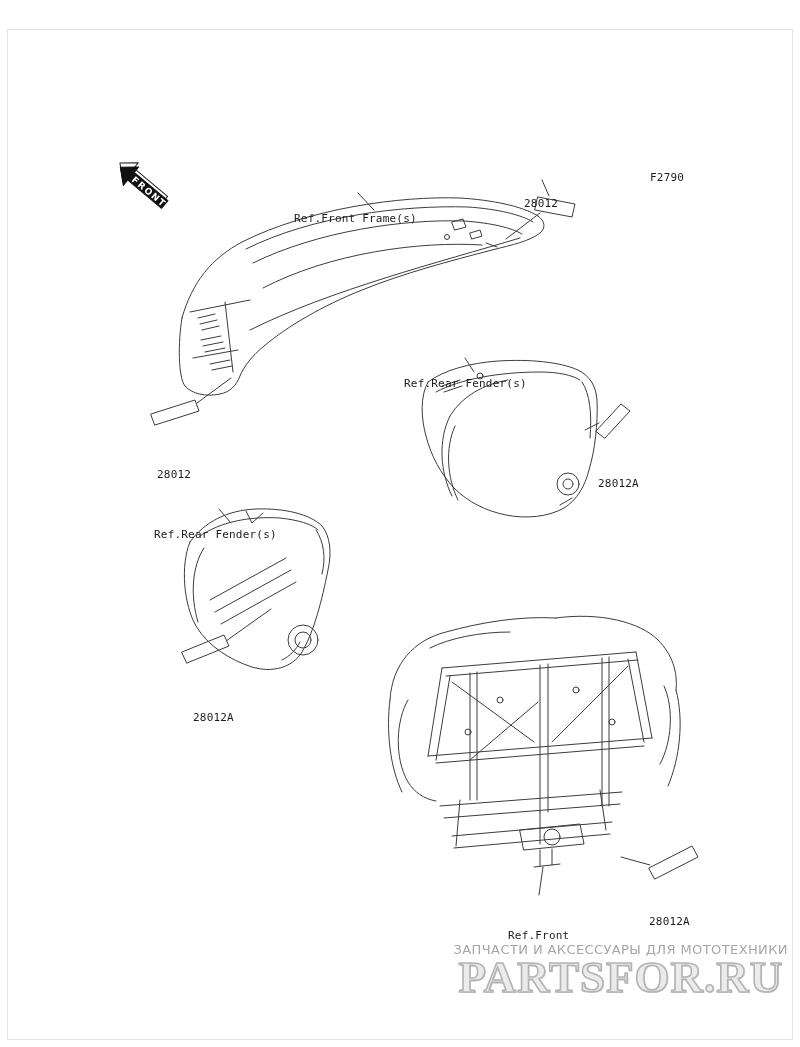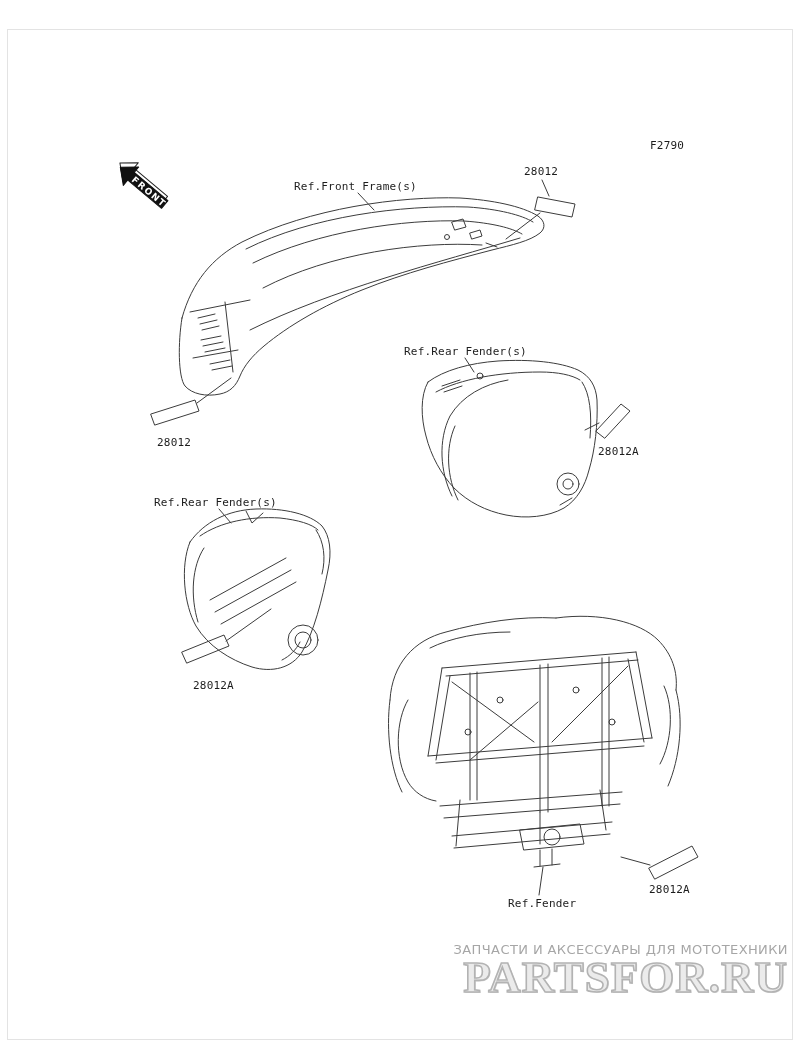--- a/index.html
+++ b/index.html
@@ -8,23 +8,23 @@
     background:#ffffff; overflow:hidden;
     font-family:"DejaVu Sans Mono", monospace;
   }
   .border-frame {
     position:absolute; left:7px; right:7px; top:29px; bottom:7px;
     border:1px solid #e3e3e3; pointer-events:none;
   }
   svg.art { position:absolute; left:0; top:0; }
   .lbl {
     position:absolute; font:11px "DejaVu Sans Mono", monospace;
-    color:#1c1c1c; white-space:nowrap; letter-spacing:0.2px;
+    color:#1c1c1c; white-space:nowrap; letter-spacing:0.2px;margin-top:32px;
   }
-  .watermark { position:absolute; right:12px; top:942px; text-align:right; }
+  .watermark { position:absolute; right:12px; top:942px; text-align:center; }
   .tagline {
     font-family:"DejaVu Sans", sans-serif; font-size:13px;
     color:#a6a6a6; letter-spacing:0.4px; white-space:nowrap;
   }
   .brand {
     font-family:Liberation Serif, serif; font-weight:bold; font-size:45px;
     line-height:1; margin-top:-2px; letter-spacing:1px; white-space:nowrap;
     color:#ebebeb; -webkit-text-stroke:1.6px #b3b3b3;
     text-shadow:1px 1px 0 #d6d6d6;
   }
@@ -171,21 +171,21 @@
   <div class="lbl" style="left:157px; top:436px">28012</div>
 
   <div class="lbl" style="left:404px; top:345px">Ref.Rear Fender(s)</div>
 
   <div class="lbl" style="left:598px; top:445px">28012A</div>
 
   <div class="lbl" style="left:154px; top:496px">Ref.Rear Fender(s)</div>
 
   <div class="lbl" style="left:193px; top:679px">28012A</div>
 
-  <div class="lbl" style="left:508px; top:897px">Ref.Fender</div>
+  <div class="lbl" style="left:508px; top:897px">Ref.Front</div>
 
   <div class="lbl" style="left:649px; top:883px">28012A</div>
 
   <div class="watermark">
     <div class="tagline">ЗАПЧАСТИ И АКСЕССУАРЫ ДЛЯ МОТОТЕХНИКИ</div>
     <div class="brand">PARTSFOR.RU</div>
   </div>
 
 </div>
 

